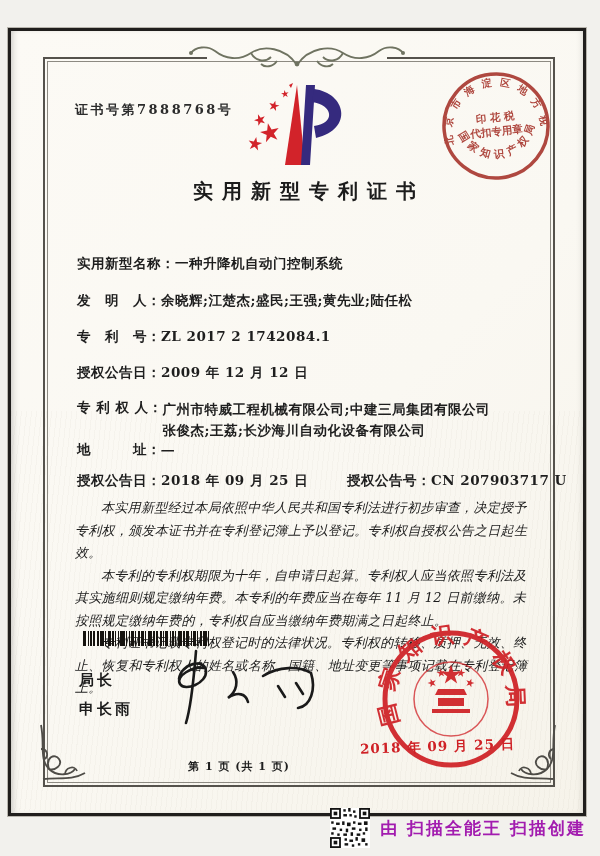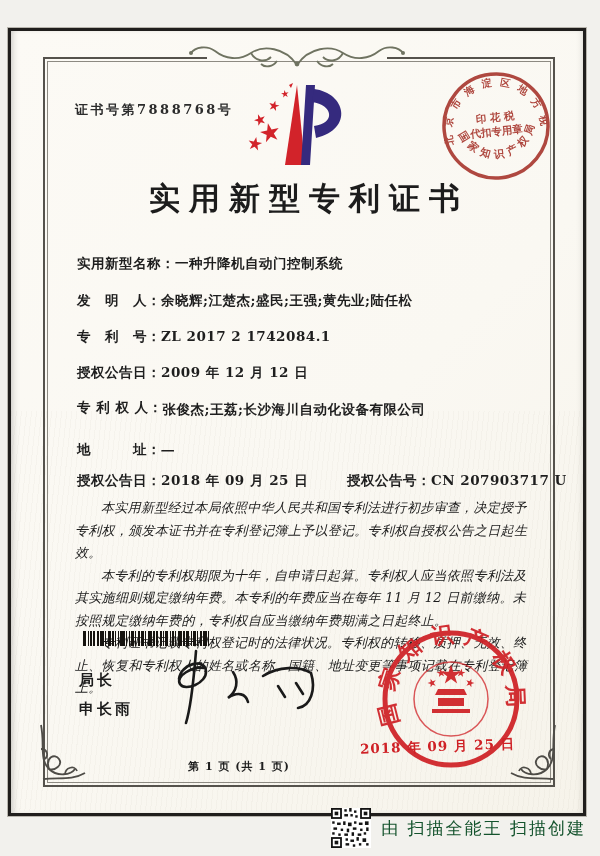--- a/index.html
+++ b/index.html
@@ -23,42 +23,42 @@
   .frame-outer{position:absolute;left:32px;top:26px;width:508px;height:726px;border:2px solid var(--frame-dark);}
   .frame-inner{position:absolute;inset:2px;border:1px solid var(--frame-light);}
   .ornament-top{position:absolute;left:156px;top:10px;width:260px;height:34px}
   .corner{position:absolute;width:64px;height:64px}
   .corner.bl{left:24px;top:688px}
   .corner.br{left:486px;top:688px;transform:scaleX(-1)}
 
   .cert-no{position:absolute;left:64px;top:70px;font-size:13px;font-weight:600;letter-spacing:2.5px;color:#2b2b2b}
   .logo{position:absolute;left:229px;top:46px;width:120px;height:96px}
   .stamp{position:absolute;left:427px;top:37px;width:116px;height:116px;transform:rotate(-6deg);opacity:.92}
-  .title{position:absolute;left:0;top:147px;width:572px;text-align:center;font-size:31px;font-weight:700;letter-spacing:9px;padding-left:24px;box-sizing:border-box;color:#1c1c1c}
+  .title{position:absolute;left:0;top:147px;width:572px;text-align:center;font-size:20px;font-weight:700;letter-spacing:9px;padding-left:24px;box-sizing:border-box;color:#1c1c1c}
 
   .row{position:absolute;left:66px;font-size:13.5px;font-weight:600;letter-spacing:.5px;white-space:nowrap}
   .row .lbl{display:inline-block;vertical-align:top}
   .row .val{display:inline-block;vertical-align:top}
   .val .vline{line-height:21px}
   .paras{position:absolute;left:64px;top:466px;width:462px}
   .paras p{margin:0;font-size:13px;line-height:22.5px;text-indent:2em;letter-spacing:.3px;font-style:italic;color:#1b1b1b}
 
   .barcode{position:absolute;left:72px;top:600px;width:152px;height:15px;font-size:0;white-space:nowrap;overflow:hidden}
   .barcode i{display:inline-block;height:100%;background:#16130f;vertical-align:top}
 
   .director-label{position:absolute;left:68px;top:640px;font-size:15px;font-weight:600;letter-spacing:3px}
   .director-name{position:absolute;left:68px;top:669px;font-size:15px;font-weight:700;letter-spacing:3px}
   .signature{position:absolute;left:140px;top:614px;width:175px;height:82px}
 
   .seal{position:absolute;left:364px;top:592px;width:152px;height:152px}
   .seal-date{position:absolute;left:349px;top:707px;font-size:13.5px;font-weight:700;letter-spacing:1px;color:var(--seal-red);transform:rotate(-2deg)}
   .footer{position:absolute;left:0;top:728px;width:456px;text-align:center;font-size:11px;letter-spacing:1px;font-weight:600}
 
   .watermark{position:absolute;right:14px;top:808px;display:flex;align-items:center;gap:10px}
-  .watermark .wm-text{font-size:17px;font-weight:400;letter-spacing:2px;color:#14532d}
+  .watermark .wm-text{font-size:17px;font-weight:700;letter-spacing:2px;color:#a21caf}
   svg text{font-family:"DejaVu Serif","Liberation Serif",serif}
 </style>
 </head>
 <body>
 
 <svg width="0" height="0" style="position:absolute" aria-hidden="true">
   <defs>
     <path id="star" d="M0,-10 L2.245,-3.09 L9.511,-3.09 L3.633,1.18 L5.878,8.09 L0,3.82 L-5.878,8.09 L-3.633,1.18 L-9.511,-3.09 L-2.245,-3.09 Z"></path>
   </defs>
 </svg>
@@ -147,21 +147,21 @@
   <div class="row" style="top:224px">
     <span class="lbl">实用新型名称：</span><span class="val">一种升降机自动门控制系统</span>
   </div>
   <div class="row" style="top:297px">
     <span class="lbl">专　利　号：</span><span class="val">ZL 2017 2 1742084.1</span>
   </div>
   <div class="row" style="top:333px">
     <span class="lbl">授权公告日：</span><span class="val">2009 年 12 月 12 日</span>
   </div>
   <div class="row" style="top:368px">
-    <span class="lbl">专 利 权 人：</span><span class="val"><span class="vline" style="display:block">张俊杰;王荔;长沙海川自动化设备有限公司</span></span>
+    <span class="lbl">专 利 权 人：</span><span class="val"><span class="vline" style="display:block">广州市特威工程机械有限公司;中建三局集团有限公司</span><span class="vline" style="display:block">张俊杰;王荔;长沙海川自动化设备有限公司</span></span>
   </div>
   <div class="row" style="top:410px">
     <span class="lbl">地　　　址：</span><span class="val"><span class="vline" style="display:block">一</span></span>
   </div>
   <div class="row" style="top:441px">
     <span class="lbl">授权公告日：</span><span class="val">2018 年 09 月 25 日</span>
   </div>
   <div class="row" style="top:441px;left:336px">
     <span class="lbl">授权公告号：</span><span class="val">CN 207903717 U</span>
   </div>

